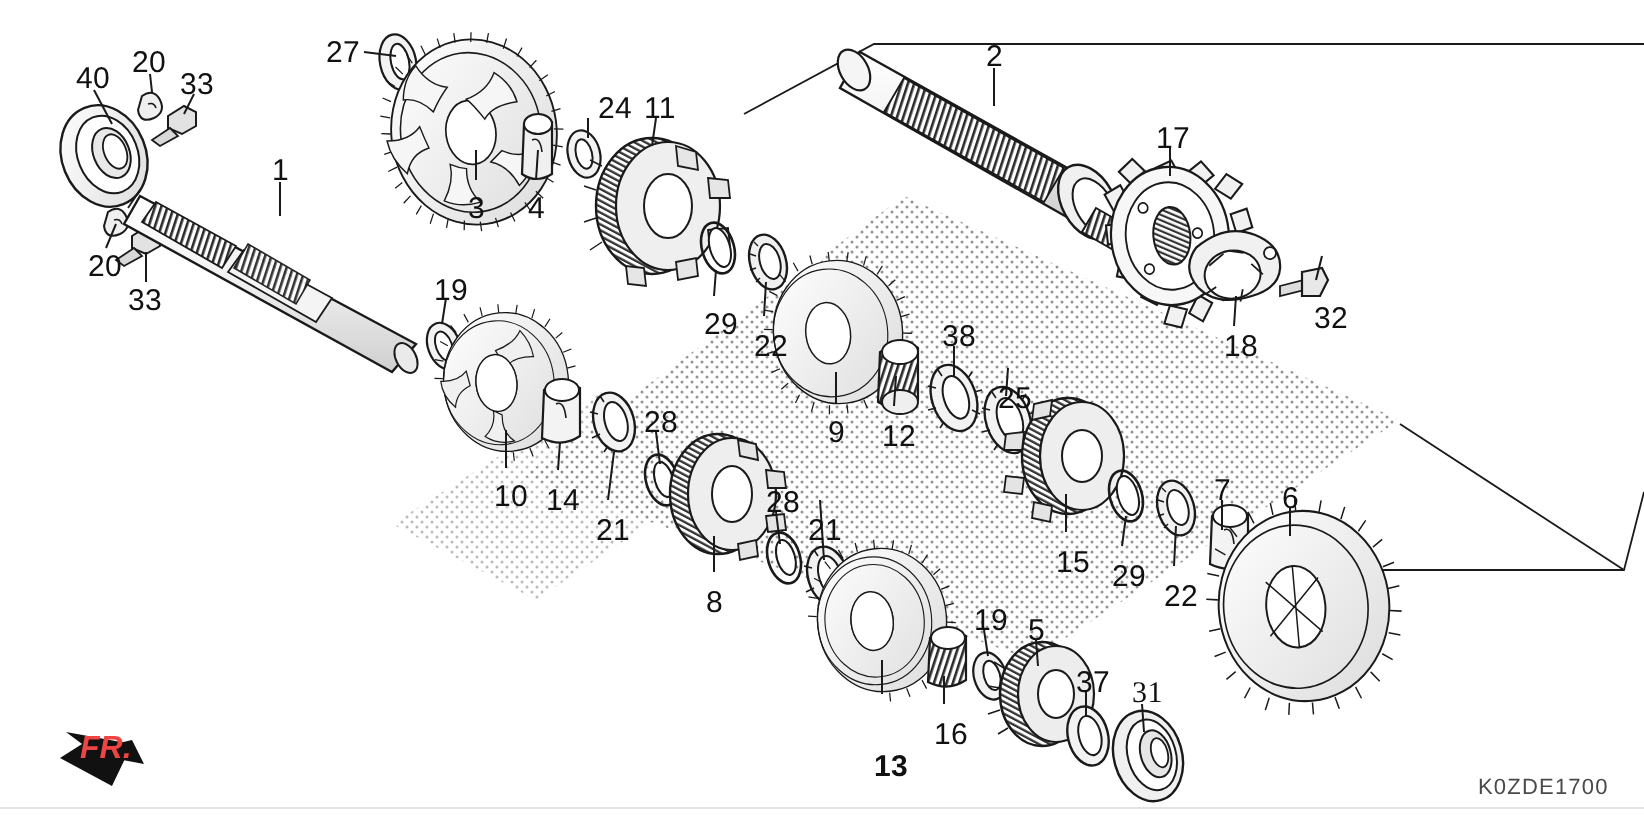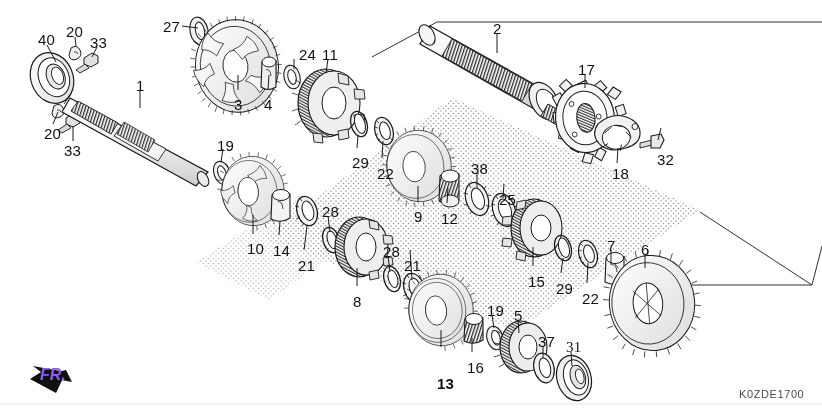--- a/index.html
+++ b/index.html
@@ -3,21 +3,21 @@
 <meta charset="utf-8">
 <title>Parts Diagram</title>
 <style>
   html,body{margin:0;padding:0;background:#ffffff;}
   body{font-family:"Liberation Sans", sans-serif;}
   #stage{position:relative;width:822px;height:411px;background:#ffffff;overflow:hidden;}
   #art{position:absolute;left:0;top:0;width:822px;height:411px;}
   .lbl{position:absolute;font-family:"Liberation Sans", sans-serif;font-size:15px;color:#111;
        font-weight:400;letter-spacing:.2px;line-height:1;white-space:nowrap;}
   .code{position:absolute;font-size:11px;color:#4a4a4a;letter-spacing:.6px;}
-  .frtxt{position:absolute;font-size:16px;font-weight:bold;font-style:italic;color:#8b5cf6;}
+  .frtxt{position:absolute;font-size:16px;font-weight:bold;font-style:italic;color:#ef4444;}
 </style>
 </head>
 <body>
 
 <div id="stage">
 
   <svg id="art" viewBox="0 0 822 411" xmlns="http://www.w3.org/2000/svg">
     <defs>
 
       <pattern id="stipple" width="5" height="5" patternUnits="userSpaceOnUse">

